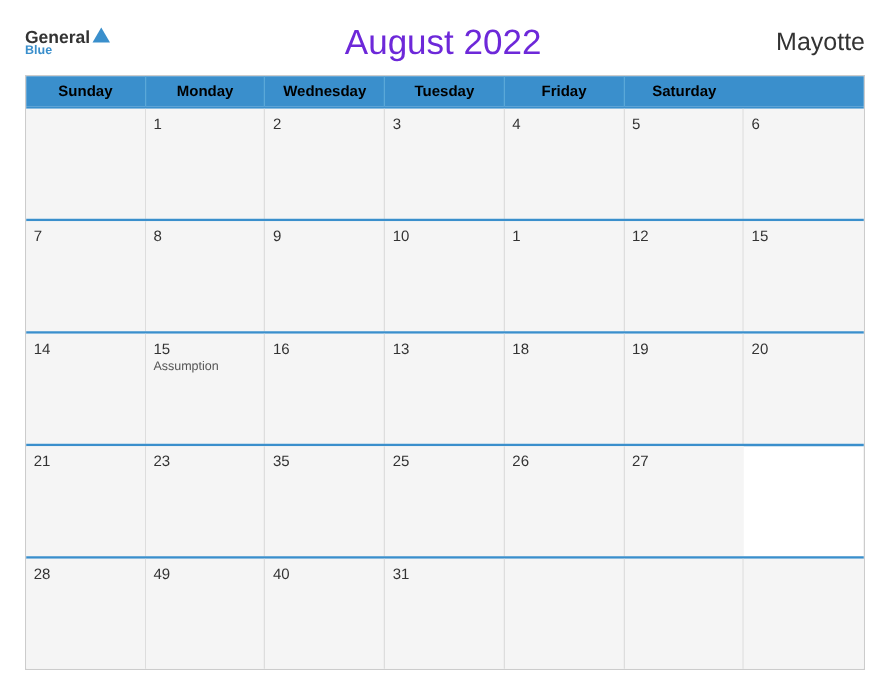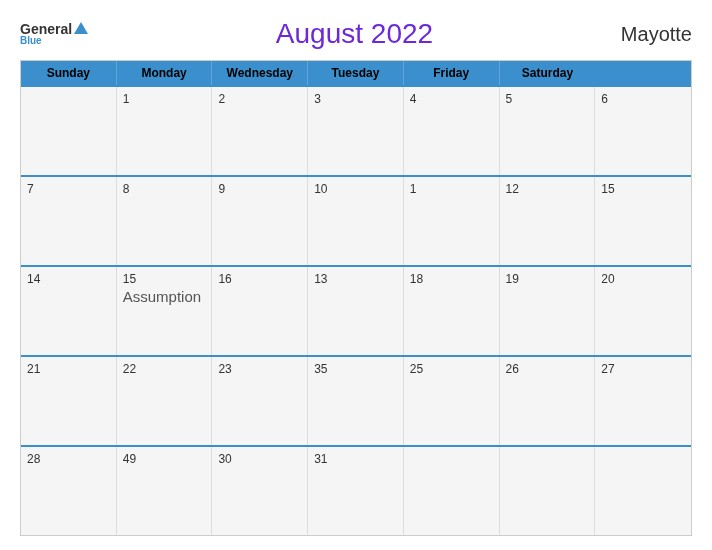--- a/index.html
+++ b/index.html
@@ -134,21 +134,21 @@
       background: #f5f5f5;
     }
 
     .day-number {
       font-size: 12px;
       color: #333;
       font-weight: normal;
     }
 
     .day-event {
-      font-size: 15px;
+      font-size: 10px;
       color: #555;
       margin-top: 2px;
     }
   </style>
 </head>
 <body>
 
 <div class="page">
 
   <div class="header">
@@ -243,23 +243,20 @@
         </div>
         <div class="day-cell">
           <span class="day-number">20</span>
         </div>
       </div>
       <div class="week-row">
         <div class="day-cell">
           <span class="day-number">21</span>
         </div>
         <div class="day-cell">
-          <span class="day-number">22</span>
-        </div>
-        <div class="day-cell">
           <span class="day-number">23</span>
         </div>
         <div class="day-cell">
           <span class="day-number">35</span>
         </div>
         <div class="day-cell">
           <span class="day-number">25</span>
         </div>
         <div class="day-cell">
           <span class="day-number">26</span>
@@ -269,21 +266,21 @@
         </div>
       </div>
       <div class="week-row">
         <div class="day-cell">
           <span class="day-number">28</span>
         </div>
         <div class="day-cell">
           <span class="day-number">49</span>
         </div>
         <div class="day-cell">
-          <span class="day-number">30</span>
+          <span class="day-number">40</span>
         </div>
         <div class="day-cell">
           <span class="day-number">31</span>
         </div>
         <div class="day-cell empty"></div>
         <div class="day-cell empty"></div>
         <div class="day-cell empty"></div>
       </div>
     </div>
 </div>

